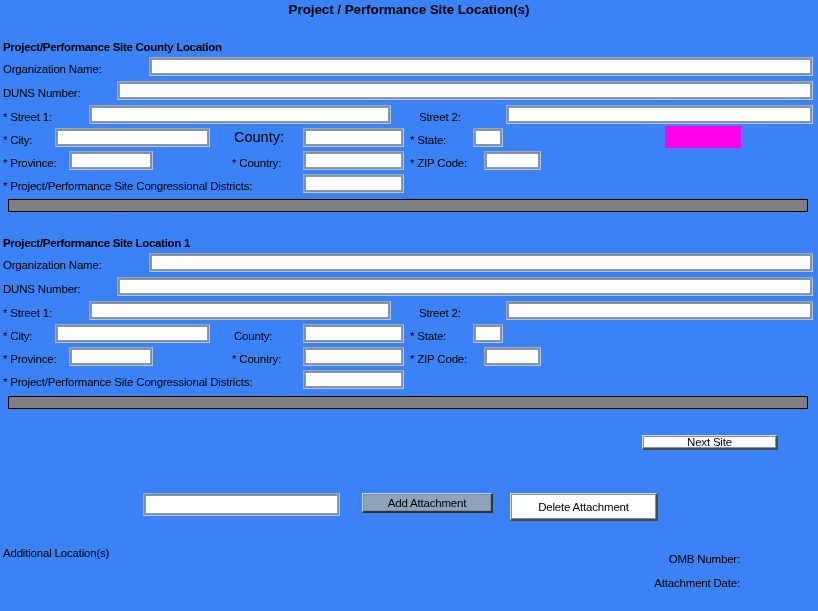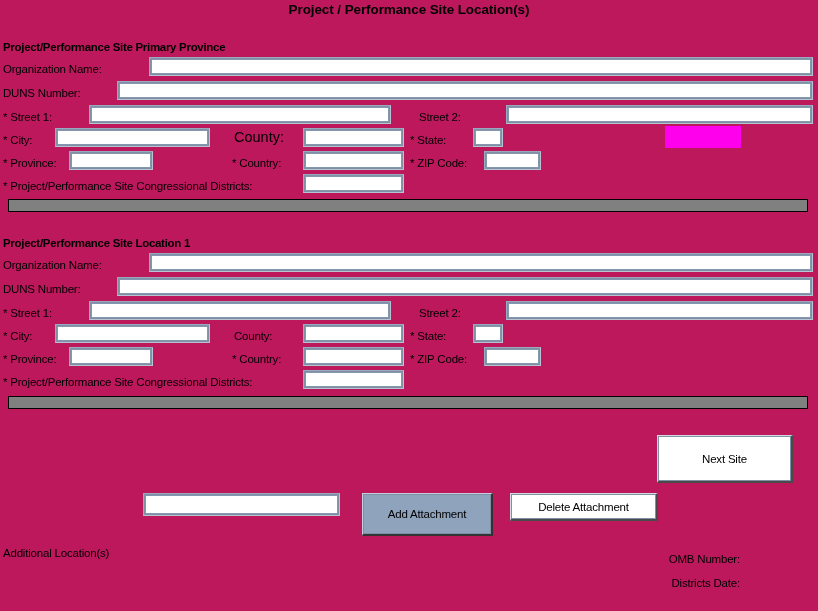--- a/index.html
+++ b/index.html
@@ -8,21 +8,21 @@
     background: #ffffff;
   }
   body {
     font-family: "Liberation Sans", sans-serif;
     color: #000000;
   }
   #page {
     position: relative;
     width: 818px;
     height: 611px;
-    background: #be185d;
+    background: #3b82f6;
     overflow: hidden;
   }
 
   
   .page-title {
     position: absolute;
     left: 0;
     top: 2px;
     width: 818px;
     text-align: center;
@@ -126,21 +126,21 @@
     z-index: 2;
   }
 </style>
 </head>
 <body>
 
 <div id="page">
 
   <div class="page-title">Project / Performance Site Location(s)</div>
 
-  <div class="section-title" style="left:3px; top:41px;">Project/Performance Site Primary Province</div>
+  <div class="section-title" style="left:3px; top:41px;">Project/Performance Site County Location</div>
 
   <div class="lbl" style="left:3px; top:62px;">Organization Name:</div>
   <div class="fld" style="left:149px; top:57px; width:664px; height:19px;"></div>
 
   <div class="lbl" style="left:3px; top:86px;">DUNS Number:</div>
   <div class="fld" style="left:117px; top:81px; width:696px; height:19px;"></div>
 
   <div class="lbl" style="left:3px; top:110px;">* Street 1:</div>
   <div class="fld" style="left:89px; top:105px; width:302px; height:19px;"></div>
 
@@ -203,38 +203,38 @@
 
   <div class="lbl" style="left:410px; top:352px;">* ZIP Code:</div>
   <div class="fld" style="left:484px; top:347px; width:57px; height:19px;"></div>
 
   <div class="lbl" style="left:3px; top:375px;">* Project/Performance Site Congressional Districts:</div>
   <div class="fld" style="left:303px; top:370px; width:101px; height:19px;"></div>
 
   <div class="sep" style="left:8px; top:396px; width:800px; height:13px;"></div>
 
 
-  <div class="btn" style="left:657px; top:435px; width:136px; height:48px;">
+  <div class="btn" style="left:642px; top:435px; width:136px; height:15px;">
     <span class="inner"></span>
     <span class="btn-label">Next Site</span>
   </div>
 
   <div class="lbl" style="left:3px; top:502px;margin-top:44px;">Additional Location(s)</div>
   <div class="fld" style="left:143px; top:493px; width:197px; height:23px;"></div>
 
-  <div class="btn btn-blue" style="left:362px; top:493px; width:131px; height:43px;">
+  <div class="btn btn-blue" style="left:362px; top:493px; width:131px; height:20px;">
     <span class="inner"></span>
     <span class="btn-label">Add Attachment</span>
   </div>
 
   <div class="btn" style="left:510px; top:493px; width:148px; height:28px;">
     <span class="inner"></span>
     <span class="btn-label">Delete Attachment</span>
   </div>
 
 
   <div class="lbl lbl-r" style="left:545px; top:552px; width:195px;">OMB Number:</div>
   <div class="lbl" style="left:745px; top:558px;"></div>
 
-  <div class="lbl lbl-r" style="left:545px; top:576px; width:195px;">Districts Date:</div>
+  <div class="lbl lbl-r" style="left:545px; top:576px; width:195px;">Attachment Date:</div>
   <div class="lbl" style="left:745px; top:576px;"></div>
 
 </div>
 
 </body></html>

